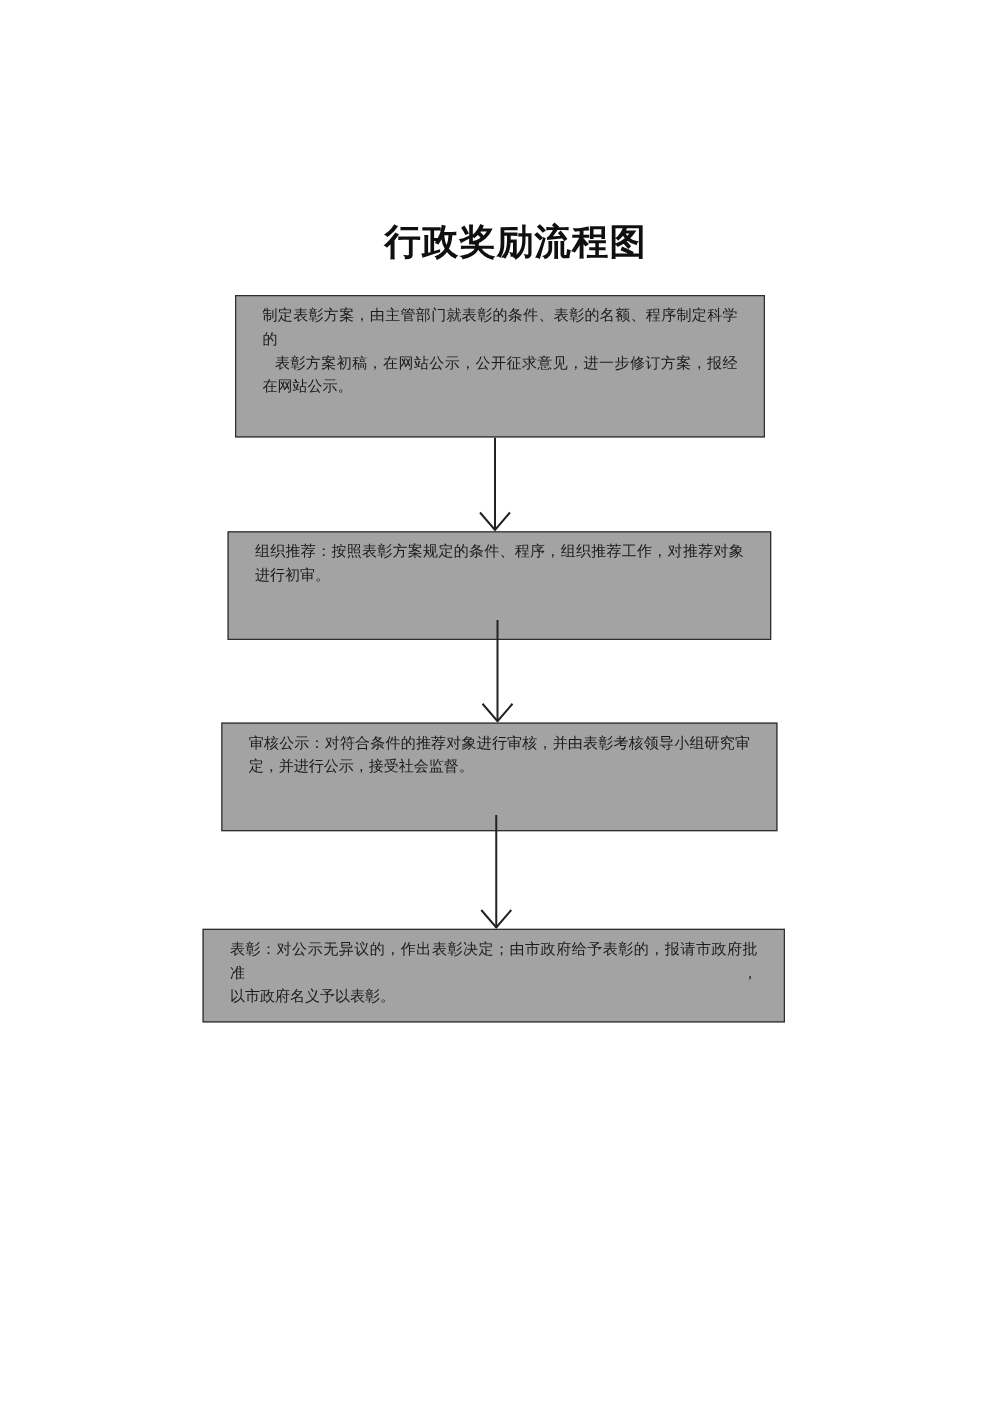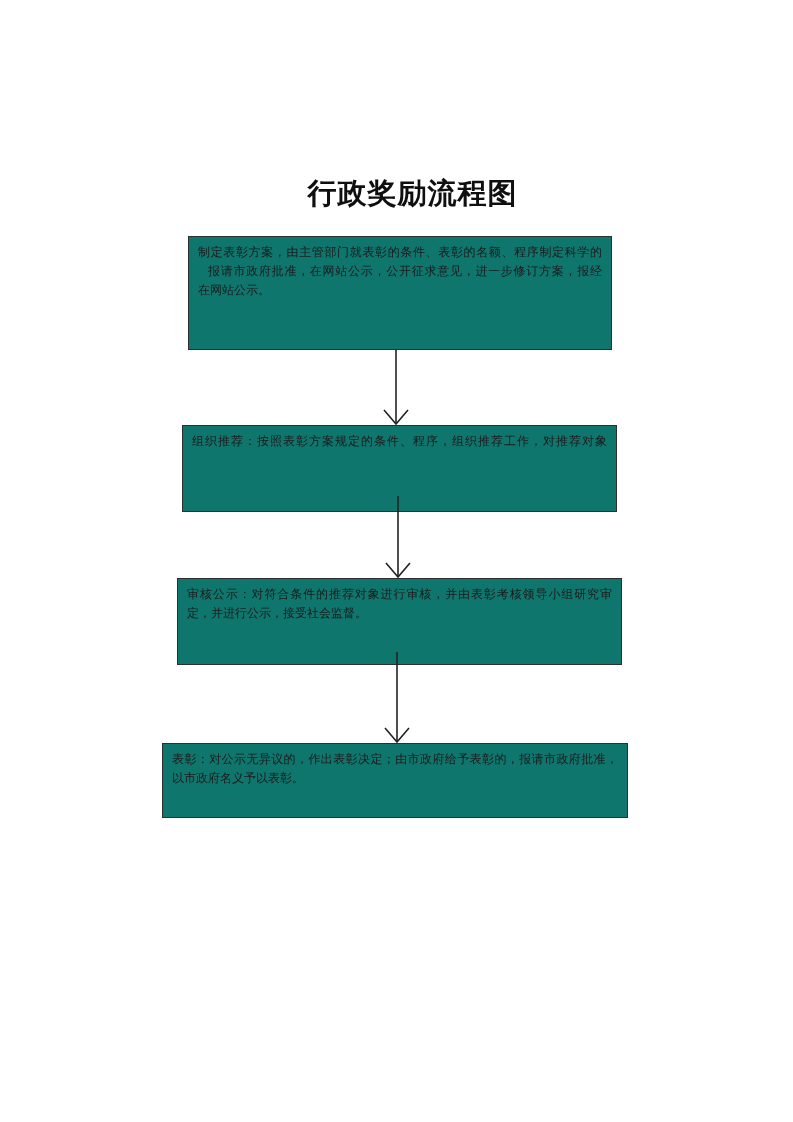--- a/index.html
+++ b/index.html
@@ -25,22 +25,22 @@
     text-align: center;
     font-size: 29px;
     font-weight: 700;
     letter-spacing: 1px;
     color: #0f0f0f;
   }
   .flow-box {
     position: absolute;
     box-sizing: border-box;
     border: 1.5px solid #2e2e2e;
-    background: #0f766e;
-    padding: 6px 9px;
+    background: #a3a3a3;
+    padding: 6px 21px;
     font-size: 12px;
     line-height: 19px;
     color: #1a1a1a;
   }
   .flow-box .ln {
     text-align: justify;
     text-align-last: justify;
     overflow: hidden;
   }
   .flow-box .ln.last {
@@ -69,31 +69,32 @@
 </style>
 </head>
 <body>
 
 <div class="page">
 
   <h1 class="title">行政奖励流程图</h1>
 
   <div class="flow-box box-1">
     <div class="ln">制定表彰方案，由主管部门就表彰的条件、表彰的名额、程序制定科学的</div>
-    <div class="ln indent">报请市政府批准，在网站公示，公开征求意见，进一步修订方案，报经</div>
+    <div class="ln indent">表彰方案初稿，在网站公示，公开征求意见，进一步修订方案，报经</div>
     <div class="ln last">在网站公示。</div>
   </div>
 
   <svg class="arrow arrow-1" width="44" height="76" viewBox="0 0 44 76" xmlns="http://www.w3.org/2000/svg">
     <line x1="22" y1="0" x2="22" y2="74"></line>
     <polyline points="10,60 22,74 34,60"></polyline>
   </svg>
 
   <div class="flow-box box-2">
     <div class="ln">组织推荐：按照表彰方案规定的条件、程序，组织推荐工作，对推荐对象</div>
+    <div class="ln last">进行初审。</div>
   </div>
 
   <svg class="arrow arrow-2" width="44" height="83" viewBox="0 0 44 83" xmlns="http://www.w3.org/2000/svg">
     <line x1="22" y1="0" x2="22" y2="81"></line>
     <polyline points="10,67 22,81 34,67"></polyline>
   </svg>
 
   <div class="flow-box box-3">
     <div class="ln">审核公示：对符合条件的推荐对象进行审核，并由表彰考核领导小组研究审</div>
     <div class="ln last">定，并进行公示，接受社会监督。</div>

